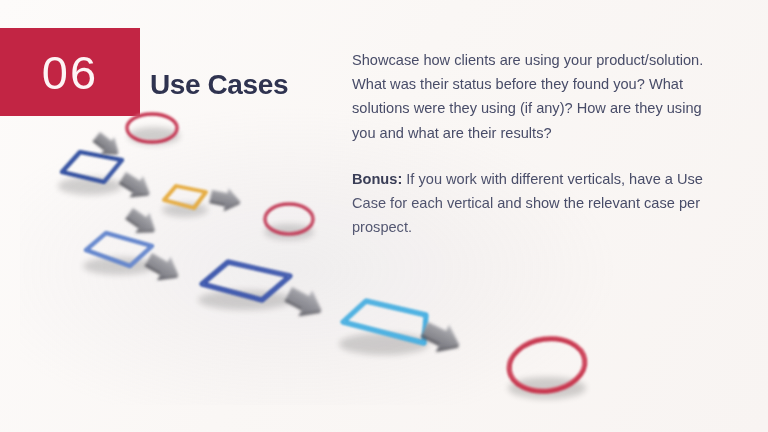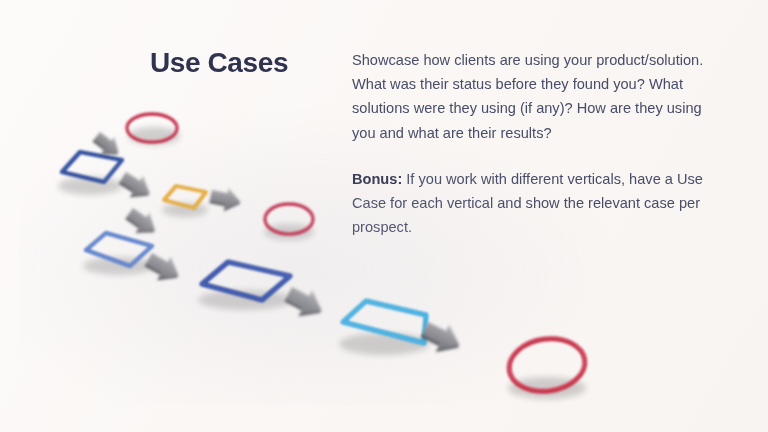--- a/index.html
+++ b/index.html
@@ -37,21 +37,21 @@
     color: #fdf4f5;
     font-size: 47px;
     font-weight: 400;
     letter-spacing: 2px;
     line-height: 1;
     font-family: "Liberation Sans", sans-serif;
   }
   .slide-title {
     position: absolute;
     left: 150px;
-    top: 47px;
+    top: 69px;
     font-size: 28px;
     font-weight: bold;
     color: #2f3350;
     letter-spacing: -0.4px;
     white-space: nowrap;
   }
 
   
   .copy {
     position: absolute;
@@ -91,20 +91,23 @@
     width: 600px;
     height: 300px;
     background: radial-gradient(ellipse at 45% 55%, rgba(190,190,205,0.16) 0%, rgba(250,247,245,0) 70%);
   }
 </style>
 </head>
 <body>
 
 <div class="slide">
 
+  <div class="number-badge">
+    <span class="num">06</span>
+  </div>
   <div class="slide-title">Use Cases</div>
 
   <div class="copy">
     <p>Showcase how clients are using your product/solution. What was their status before they found you? What solutions were they using (if any)? How are they using you and what are their results?</p>
     <p class="second"><span class="bonus-label">Bonus:</span><span> If you work with different verticals, have a Use Case for each vertical and show the relevant case per prospect.</span></p>
   </div>
 
   <div class="flow">
     <div class="flow-wash"></div>
     <svg width="768" height="432" viewBox="0 0 768 432">

